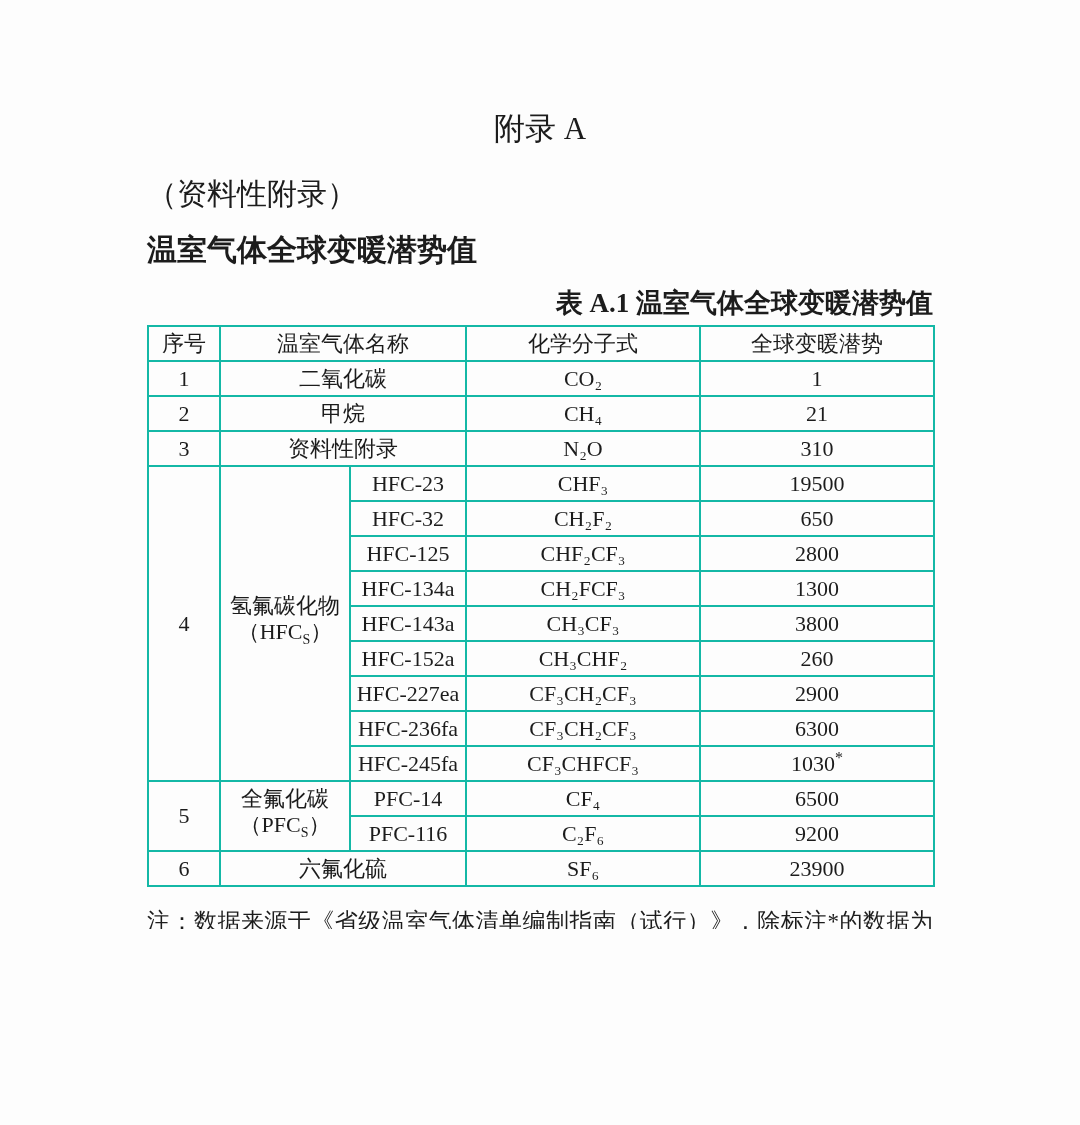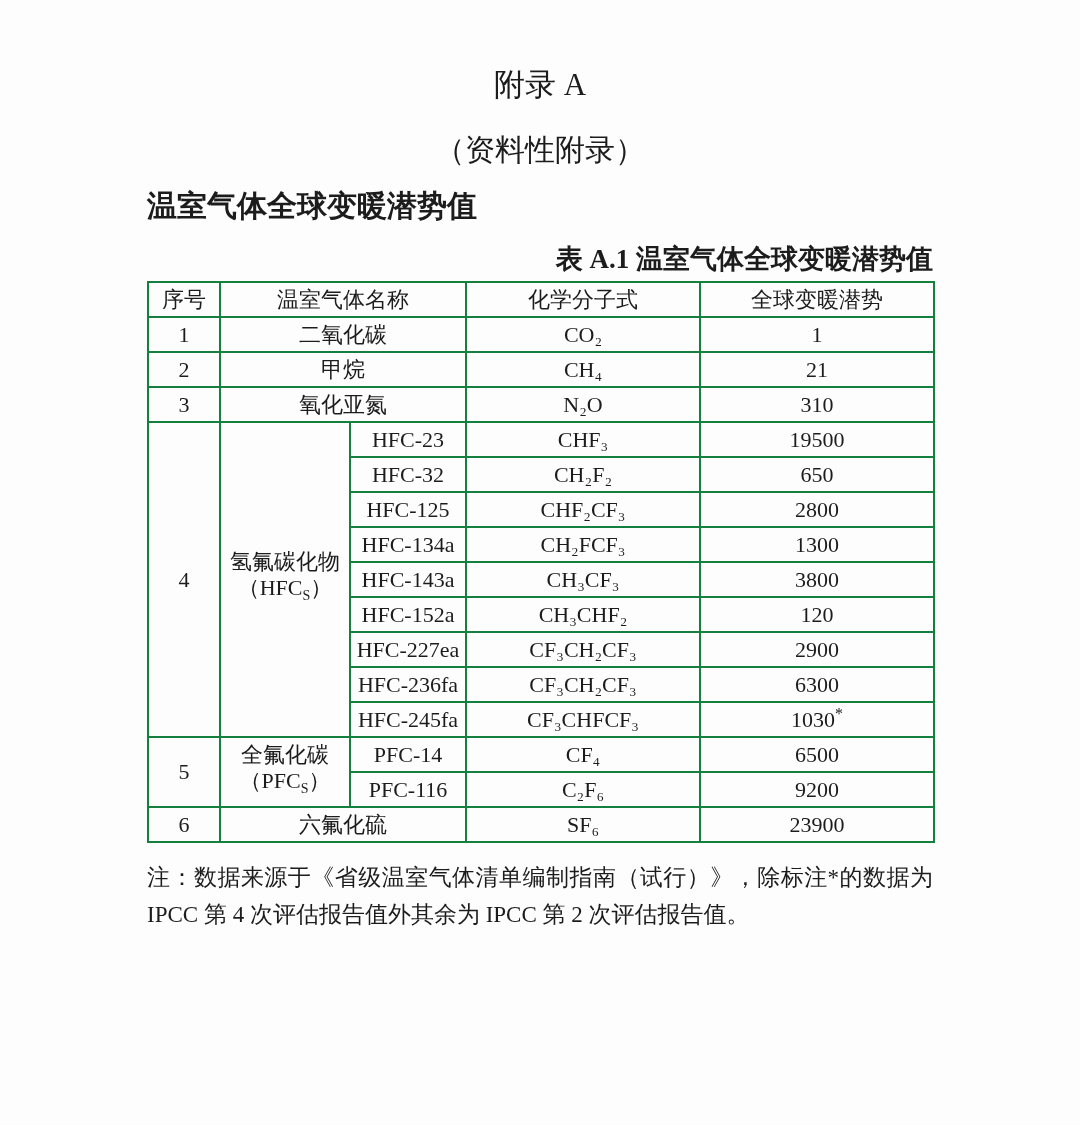--- a/index.html
+++ b/index.html
@@ -7,40 +7,40 @@
   body {
     width: 1080px;
     height: 1125px;
     background: #fdfdfd;
     color: #1c1c1c;
     font-family: "Liberation Serif", "DejaVu Serif", serif;
   }
   .page {
     width: 1080px;
     height: 929px;
-    padding-top: 68px;
+    padding-top: 112px;
     overflow: hidden;
   }
   .content {
     width: 786px;
     margin: 0 auto;
   }
   .appendix-title {
     font-size: 31px;
     line-height: 34px;
     font-weight: normal;
     margin: 0 0 31px 0;
     text-align: center;
   }
   .appendix-subtitle {
     font-size: 30px;
     line-height: 34px;
     font-weight: normal;
     margin: 0 0 22px 0;
-    text-align: center;
+    text-align: left;
   }
   .appendix-heading {
     font-size: 30px;
     line-height: 34px;
     font-weight: bold;
     margin: 0 0 20px 0;
   }
   .intro {
     font-size: 28px;
     line-height: 34px;
@@ -53,21 +53,21 @@
     font-weight: bold;
     text-align: right;
     margin: 0 0 6px 0;
   }
   table.gwp {
     border-collapse: collapse;
     table-layout: fixed;
     width: 786px;
   }
   table.gwp th, table.gwp td {
-    border: 2px solid #15803d;
+    border: 2px solid #14b8a6;
     height: 35px;
     padding: 0 2px;
     text-align: center;
     vertical-align: middle;
     font-size: 22px;
     font-weight: normal;
     line-height: 26px;
   }
   td.group-cell { line-height: 30px; margin-top: 20px; }
   sub { font-size: 14px; }
@@ -116,21 +116,21 @@
         <td>1</td>
       </tr>
       <tr>
         <td>2</td>
         <td colspan="2">甲烷</td>
         <td>CH₄</td>
         <td>21</td>
       </tr>
       <tr>
         <td>3</td>
-        <td colspan="2">氧化亚氮</td>
+        <td colspan="2">资料性附录</td>
         <td>N₂O</td>
         <td>310</td>
       </tr>
 
       <tr>
         <td rowspan="9">4</td>
         <td rowspan="9" class="group-cell">
           <span>氢氟碳化物</span><br>
           <span><span>（HFC</span><sub>S</sub><span>）</span></span>
         </td>
@@ -154,21 +154,21 @@
         <td>1300</td>
       </tr>
       <tr>
         <td>HFC-143a</td>
         <td>CH₃CF₃</td>
         <td>3800</td>
       </tr>
       <tr>
         <td>HFC-152a</td>
         <td>CH₃CHF₂</td>
-        <td>120</td>
+        <td>260</td>
       </tr>
       <tr>
         <td>HFC-227ea</td>
         <td>CF₃CH₂CF₃</td>
         <td>2900</td>
       </tr>
       <tr>
         <td>HFC-236fa</td>
         <td>CF₃CH₂CF₃</td>
         <td>6300</td>

